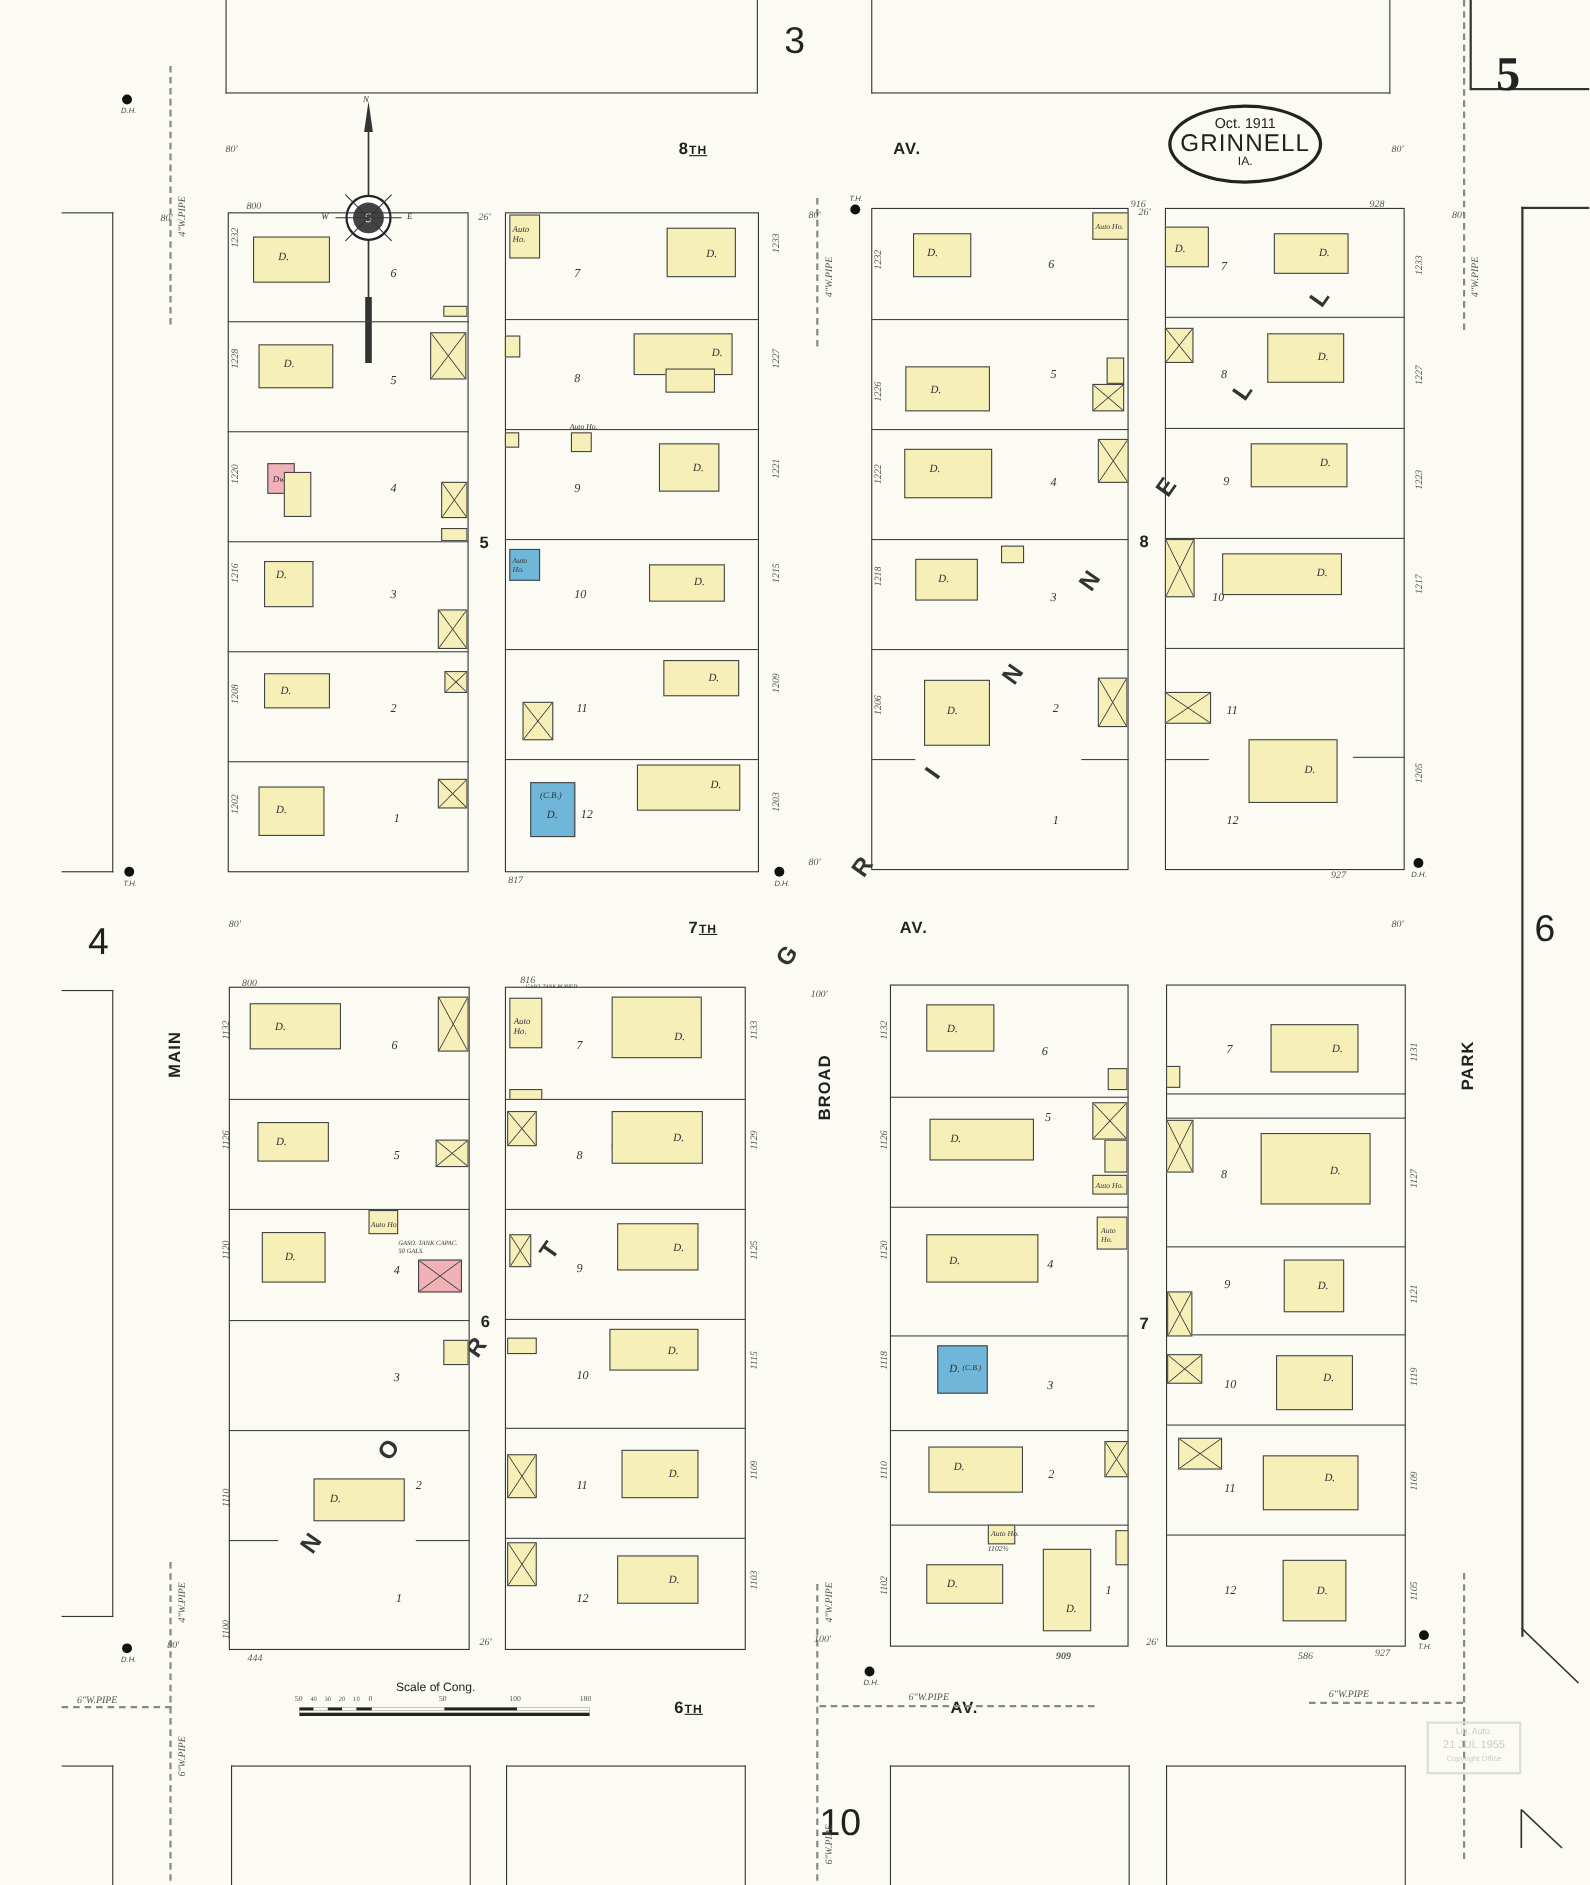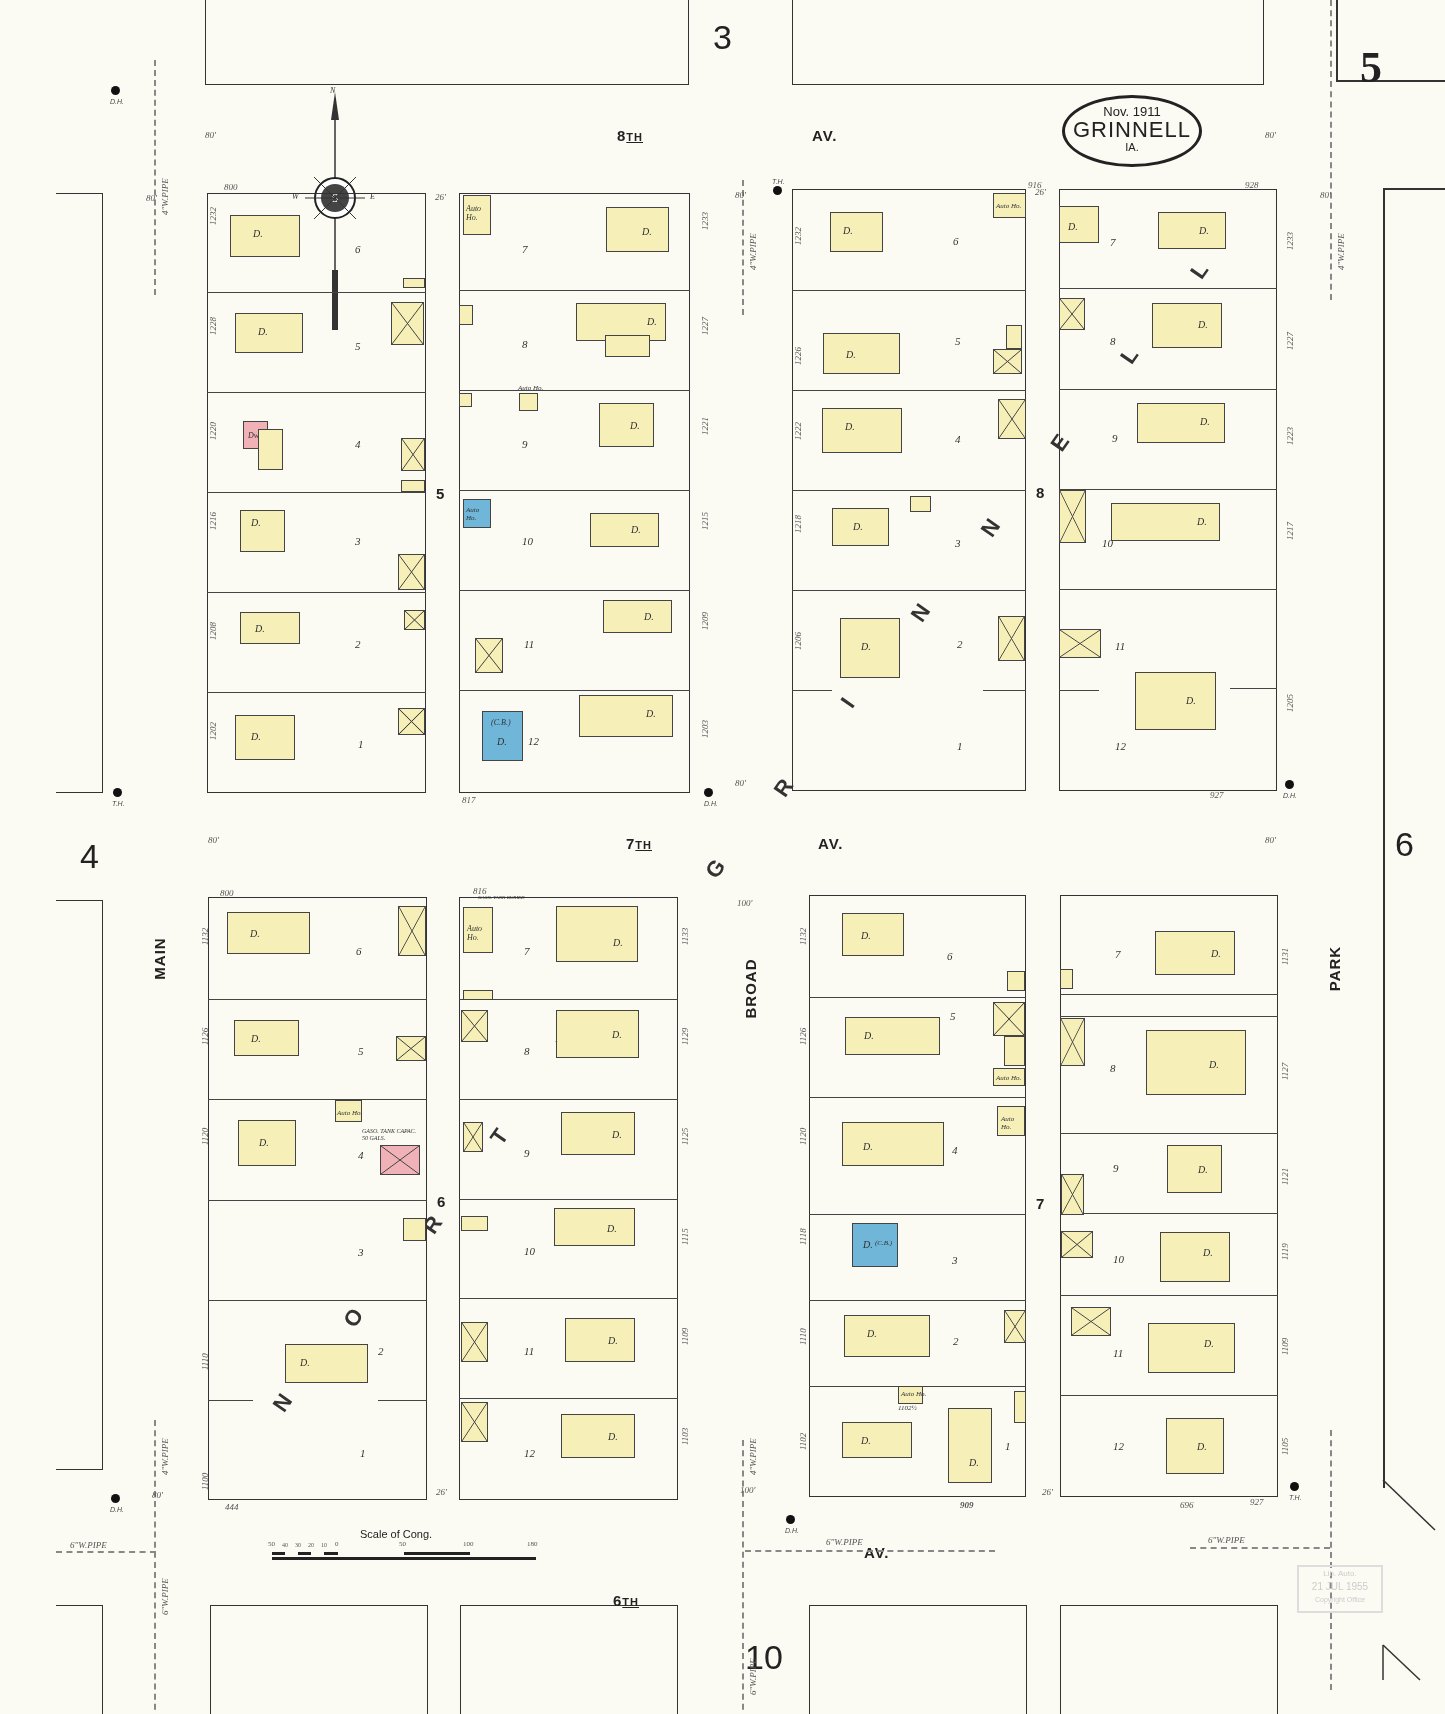--- a/index.html
+++ b/index.html
@@ -47,21 +47,21 @@
 <div class="line" style="left:1336px;top:0;width:1.5px;height:80px;"></div>
 <div class="line" style="left:1336px;top:80px;width:109px;height:1.5px;"></div>
 
 <div class="sheetref" style="left:713px;top:18px;">3</div>
 <div class="sheetref" style="left:80px;top:837px;">4</div>
 <div class="sheetref" style="left:1395px;top:825px;">6</div>
 <div class="sheetref" style="left:745px;top:1638px;">10</div>
 <div class="sheetref" style="left:1360px;top:42px;font-weight:bold;font-family:'Liberation Serif',serif;font-size:44px;">5</div>
 
 <div class="cartouche">
-  <div style="font-size:13px;margin-top:6px;">Nov. 1911</div>
+  <div style="font-size:13px;margin-top:6px;">Oct. 1911</div>
   <div style="font-size:22px;letter-spacing:1px;line-height:22px;">GRINNELL</div>
   <div style="font-size:11px;">IA.</div>
 </div>
 
 <div class="abs" style="left:300px;top:90px;width:70px;height:245px;">
   <svg width="70" height="245" viewBox="0 0 70 245">
     <line x1="35" y1="10" x2="35" y2="240" stroke="#333" stroke-width="1.5"></line>
     <polygon points="35,2 31,30 39,30" fill="#333"></polygon>
     <circle cx="35" cy="108" r="20" fill="#fff" stroke="#222" stroke-width="2"></circle>
     <circle cx="35" cy="108" r="14" fill="#444"></circle>
@@ -75,21 +75,21 @@
   </svg>
   <span class="tag" style="left:30px;top:-4px;font-size:8px;">N</span>
   <span class="tag" style="left:-8px;top:102px;font-size:8px;">W</span>
   <span class="tag" style="left:70px;top:102px;font-size:8px;">E</span>
 </div>
 
 <div class="street" style="left:617px;top:127px;"><span>8</span><span style="font-size:11px;text-decoration:underline;">TH</span></div>
 <div class="street" style="left:812px;top:127px;">AV.</div>
 <div class="street" style="left:626px;top:835px;"><span>7</span><span style="font-size:11px;text-decoration:underline;">TH</span></div>
 <div class="street" style="left:818px;top:835px;">AV.</div>
-<div class="street" style="left:613px;top:1592px;"><span>6</span><span style="font-size:11px;text-decoration:underline;">TH</span></div>
+<div class="street" style="left:613px;top:1544px;"><span>6</span><span style="font-size:11px;text-decoration:underline;">TH</span></div>
 <div class="street" style="left:864px;top:1544px;">AV.</div>
 <div class="vstreet" style="left:138px;top:950px;">MAIN</div>
 <div class="vstreet" style="left:720px;top:980px;">BROAD</div>
 <div class="vstreet" style="left:1312px;top:960px;">PARK</div>
 
 <div class="bigletter" style="left:275px;top:1390px;transform:rotate(-55deg);">N</div>
 <div class="bigletter" style="left:345px;top:1305px;transform:rotate(-55deg);">O</div>
 <div class="bigletter" style="left:425px;top:1212px;transform:rotate(-55deg);">R</div>
 <div class="bigletter" style="left:493px;top:1124px;transform:rotate(-55deg);">T</div>
 <div class="bigletter" style="left:558px;top:1028px;transform:rotate(-55deg);">H</div>
@@ -431,21 +431,21 @@
 <span class="lotnum" style="left:953px;top:1335px;">2</span>
 <span class="lotnum" style="left:1005px;top:1440px;">1</span>
 <span class="lotnum" style="left:1115px;top:948px;">7</span>
 <span class="lotnum" style="left:1110px;top:1062px;">8</span>
 <span class="lotnum" style="left:1113px;top:1162px;">9</span>
 <span class="lotnum" style="left:1113px;top:1253px;">10</span>
 <span class="lotnum" style="left:1113px;top:1347px;">11</span>
 <span class="lotnum" style="left:1113px;top:1440px;">12</span>
 
 <span class="addr" style="left:960px;top:1500px;font-weight:bold;">909</span>
-<span class="addr" style="left:1180px;top:1500px;">696</span>
+<span class="addr" style="left:1180px;top:1500px;">586</span>
 <span class="addr" style="left:1250px;top:1497px;">927</span>
 
 <div class="bldg" style="left:842px;top:913px;width:62px;height:43px;">
     <span class="tag" style="left:18px;top:16px;">D.</span>
   </div>
 <div class="bldg" style="left:1007px;top:971px;width:18px;height:20px;"></div>
 <div class="bldg" style="left:845px;top:1017px;width:95px;height:38px;">
     <span class="tag" style="left:18px;top:12px;">D.</span>
   </div>
 <div class="bldg shed" style="left:993px;top:1002px;width:32px;height:34px;"></div>

